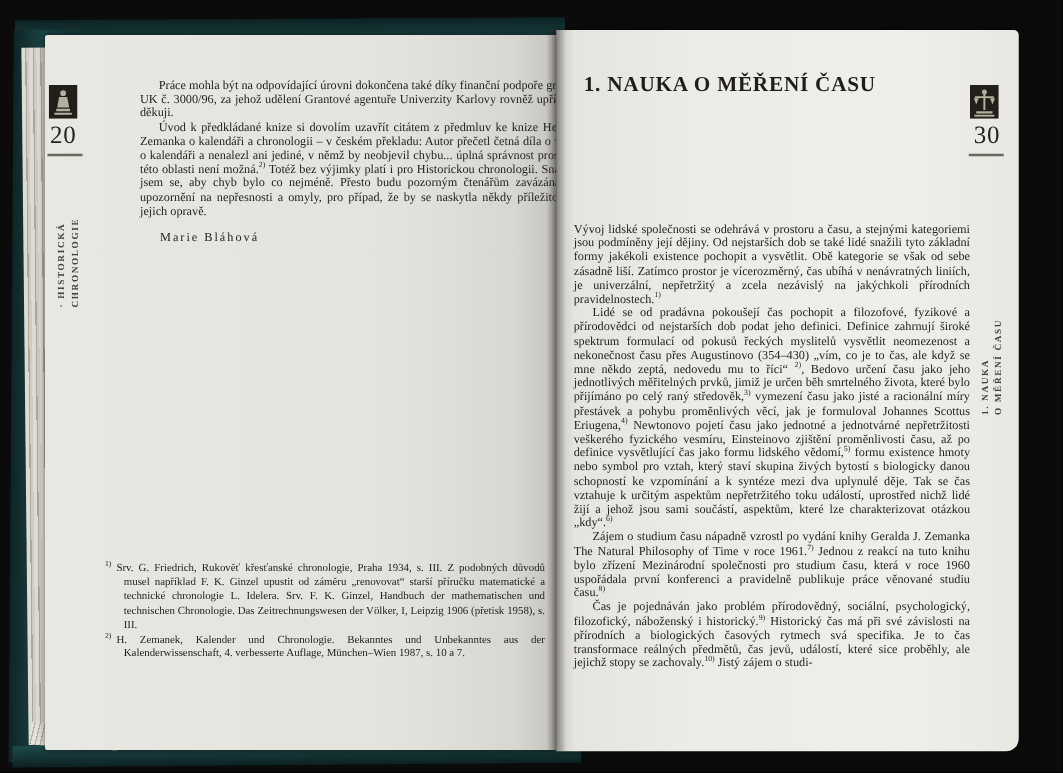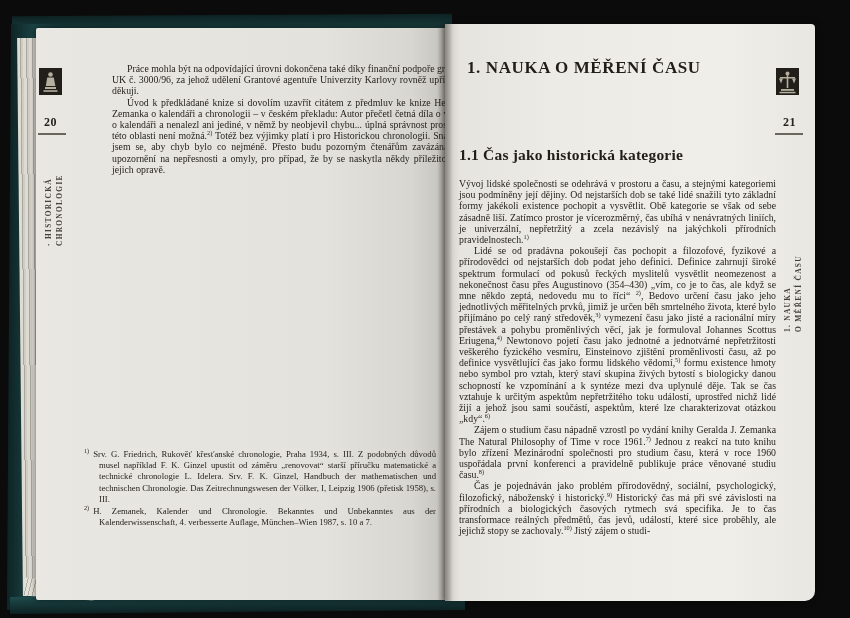--- a/index.html
+++ b/index.html
@@ -28,21 +28,21 @@
     background:linear-gradient(to right,rgba(0,0,0,0) 0%,rgba(40,35,30,.38) 55%,rgba(0,0,0,0) 100%);}
   
   .bodytext{font-size:9.8px;line-height:11.2px;text-align:justify;}
   .bodytext p{margin:0;text-indent:15px;}
   .bodytext p.noindent{text-indent:0;}
   sup{font-size:6.3px;line-height:0;vertical-align:super;}
   .it{}
   
   .lp-margin{position:absolute;left:2px;top:40px;width:34px;}
   .emblem{display:block;margin-left:1px;}
-  .pagenum{font-size:12px;font-weight:bold;text-align:center;width:25px;margin-top:20px;letter-spacing:.5px;}
+  .pagenum{font-size:20px;font-weight:normal;text-align:center;width:25px;margin-top:2px;letter-spacing:.5px;}
   .mrule{width:28px;height:2px;background:#6a675f;margin-top:3px;}
   .vtext{position:absolute;transform:rotate(-90deg);transform-origin:left top;
          font-size:7.4px;font-weight:bold;letter-spacing:1.3px;line-height:10.5px;
          color:#45423c;white-space:pre;}
   .lp-body{position:absolute;left:48px;top:35px;width:350px;margin-left:28px;}
   .dateline{margin:10px 0 0 16px;font-size:9.8px;letter-spacing:1.6px;}
   .authorline{margin:10px 0 0 16px;font-size:9.8px;letter-spacing:1.6px;}
   .lp-notes{position:absolute;left:48px;top:420px;width:352px;}
   .notes-head{font-size:9.2px;letter-spacing:2.2px;margin-bottom:9px;}
   .footnote{font-size:8.7px;line-height:11.2px;text-align:justify;
@@ -82,32 +82,32 @@
       </svg>
       <div class="pagenum">20</div>
       <div class="mrule"></div>
     </div>
     <div class="vtext" style="left:8px;top:218px;"><span>· HISTORICKÁ</span>
 <span>CHRONOLOGIE</span></div>
 
     <div class="lp-body bodytext">
       <p><span>Práce mohla být na odpovídající úrovni dokončena také díky finanční podpoře grantu UK č. 3000/96, za jehož udělení Grantové agentuře Univerzity Karlovy rovněž upřímně děkuji.</span></p>
       <p><span>Úvod k předkládané knize si dovolím uzavřít citátem z předmluv ke knize Heinze Zemanka o kalendáři a chronologii – v českém překladu: </span><span class="it">Autor přečetl četná díla o vědě o kalendáři a nenalezl ani jediné, v němž by neobjevil chybu... úplná správnost prostě v této oblasti není možná.</span><sup>2)</sup><span> Totéž bez výjimky platí i pro Historickou chronologii. Snažila jsem se, aby chyb bylo co nejméně. Přesto budu pozorným čtenářům zavázána za upozornění na nepřesnosti a omyly, pro případ, že by se naskytla někdy příležitost k jejich opravě.</span></p>
+      <div class="authorline">Marie Bláhová</div>
     </div>
 
     <div class="lp-notes">
       <div class="footnote"><span class="fmark">1)</span><span><span>Srv. G. Friedrich, </span><span class="it">Rukověť křesťanské chronologie</span><span>, Praha 1934, s. III. Z podobných důvodů musel například F. K. Ginzel upustit od záměru „renovovat“ starší příručku matematické a technické chronologie L. Idelera. Srv. F. K. Ginzel, </span><span class="it">Handbuch der mathematischen und technischen Chronologie. Das Zeitrechnungswesen der Völker</span><span>, I, Leipzig 1906 (přetisk 1958), s. III.</span></span></div>
       <div class="footnote"><span class="fmark">2)</span><span><span>H. Zemanek, </span><span class="it">Kalender und Chronologie. Bekanntes und Unbekanntes aus der Kalenderwissenschaft</span><span>, 4. verbesserte Auflage, München–Wien 1987, s. 10 a 7.</span></span></div>
     </div>
   </div>
 
   <div class="page page-right">
 
     <div class="rp-title">1. NAUKA O MĚŘENÍ ČASU</div>
-    <div class="rp-section">1.1 Čas jako historická kategorie</div>
 
     <div class="rp-body bodytext">
       <p class="noindent"><span>Vývoj lidské společnosti se odehrává v prostoru a času, a stejnými kategoriemi jsou podmíněny její dějiny. Od nejstarších dob se také lidé snažili tyto základní formy jakékoli existence pochopit a vysvětlit. Obě kategorie se však od sebe zásadně liší. Zatímco prostor je vícerozměrný, čas ubíhá v nenávratných liniích, je univerzální, nepřetržitý a zcela nezávislý na jakýchkoli přírodních pravidelnostech.</span><sup>1)</sup></p>
       <p><span>Lidé se od pradávna pokoušejí čas pochopit a filozofové, fyzikové a přírodovědci od nejstarších dob podat jeho definici. Definice zahrnují široké spektrum formulací od pokusů řeckých myslitelů vysvětlit neomezenost a nekonečnost času přes Augustinovo (354–430) „vím, co je to čas, ale když se mne někdo zeptá, nedovedu mu to říci“ </span><sup>2)</sup><span>, Bedovo určení času jako jeho jednotlivých měřitelných prvků, jimiž je určen běh smrtelného života, které bylo přijímáno po celý raný středověk,</span><sup>3)</sup><span> vymezení času jako jisté a racionální míry přestávek a pohybu proměnlivých věcí, jak je formuloval Johannes Scottus Eriugena,</span><sup>4)</sup><span> Newtonovo pojetí času jako jednotné a jednotvárné nepřetržitosti veškerého fyzického vesmíru, Einsteinovo zjištění proměnlivosti času, až po definice vysvětlující čas jako formu lidského vědomí,</span><sup>5)</sup><span> formu existence hmoty nebo symbol pro vztah, který staví skupina živých bytostí s biologicky danou schopností ke vzpomínání a k syntéze mezi dva uplynulé děje. Tak se čas vztahuje k určitým aspektům nepřetržitého toku událostí, uprostřed nichž lidé žijí a jehož jsou sami součástí, aspektům, které lze charakterizovat otázkou „kdy“.</span><sup>6)</sup></p>
       <p><span>Zájem o studium času nápadně vzrostl po vydání knihy Geralda J. Zemanka </span><span class="it">The Natural Philosophy of Time</span><span> v roce 1961.</span><sup>7)</sup><span> Jednou z reakcí na tuto knihu bylo zřízení Mezinárodní společnosti pro studium času, která v roce 1960 uspořádala první konferenci a pravidelně publikuje práce věnované studiu času.</span><sup>8)</sup></p>
       <p><span>Čas je pojednáván jako problém přírodovědný, sociální, psychologický, filozofický, náboženský i historický.</span><sup>9)</sup><span> Historický čas má při své závislosti na přírodních a biologických časových rytmech svá specifika. Je to čas transformace reálných předmětů, čas jevů, událostí, které sice proběhly, ale jejichž stopy se zachovaly.</span><sup>10)</sup><span> Jistý zájem o studi-</span></p>
     </div>
 
     <div class="rp-margin">
       <svg class="emblem" width="23" height="27" viewBox="0 0 23 27">
@@ -115,21 +115,21 @@
         <g fill="#b5af9e">
           <circle cx="11.5" cy="5.5" r="2"></circle>
           <rect x="10.7" y="7" width="1.6" height="13"></rect>
           <rect x="4" y="9" width="15" height="1.5"></rect>
           <path d="M3 10.5h4l-2 5z"></path>
           <path d="M16 10.5h4l-2 5z"></path>
           <rect x="5" y="21" width="13" height="1.8"></rect>
           <rect x="3.5" y="23.8" width="16" height="1.5"></rect>
         </g>
       </svg>
-      <div class="pagenum">21</div>
+      <div class="pagenum">30</div>
       <div class="mrule"></div>
     </div>
     <div class="vtext" style="left:338px;top:308px;"><span>1. NAUKA</span>
 <span>O MĚŘENÍ ČASU</span></div>
   </div>
 
   <div class="gutter"></div>
 </div>
 
 </body></html>

